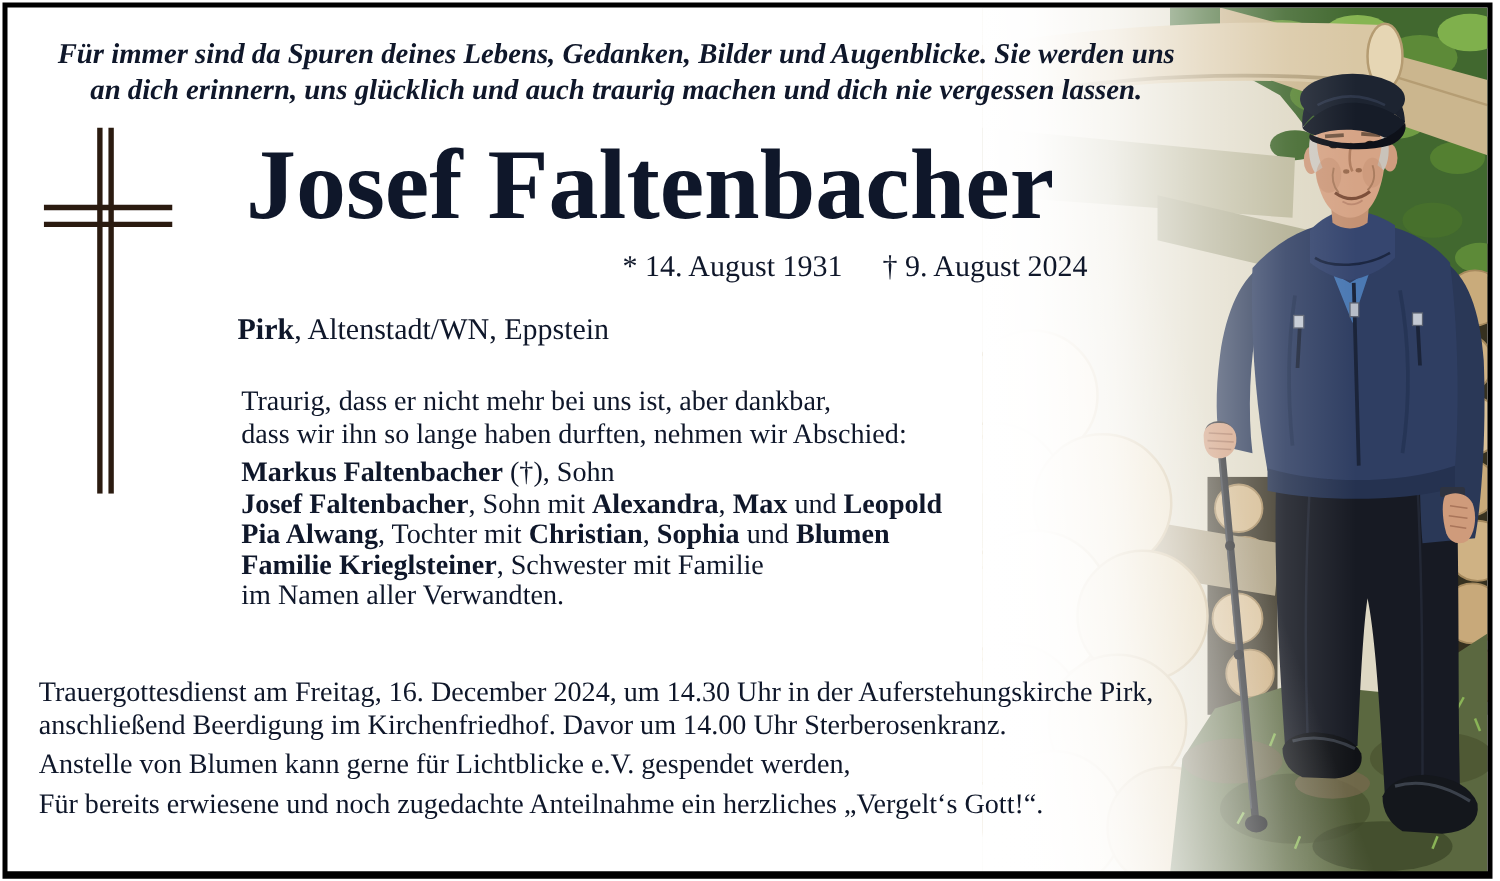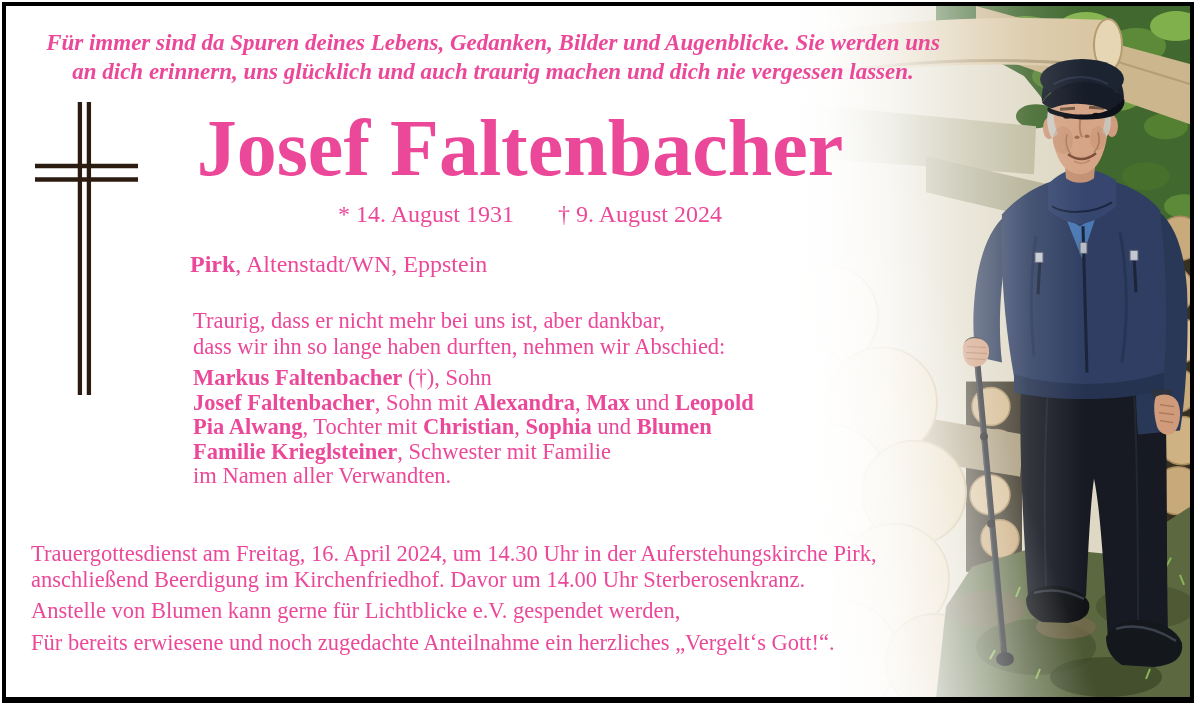--- a/index.html
+++ b/index.html
@@ -1,33 +1,33 @@
 <!DOCTYPE html>
 <html><head>
 <meta charset="utf-8">
 <style>
   html,body{margin:0;padding:0;background:#ffffff;}
   .page{position:relative;width:1200px;height:705px;background:#ffffff;overflow:hidden;
-        font-family:"Liberation Serif","DejaVu Serif",serif;color:#ec4899;}
+        font-family:"Liberation Serif","DejaVu Serif",serif;color:#0f172a;}
   .frame{position:absolute;left:2px;top:2px;width:1192px;height:701px;box-sizing:border-box;
          border:4px solid #000;border-bottom-width:6px;z-index:10;pointer-events:none;}
   .photo{position:absolute;left:786px;top:6px;width:404px;height:693px;z-index:1;}
   .photo svg{display:block;width:100%;height:100%;}
   .photo-fade{position:absolute;inset:0;z-index:2;
       background:linear-gradient(to right,#fff 0%,rgba(255,255,255,.97) 10%,rgba(255,255,255,.78) 26%,
                  rgba(255,255,255,.40) 44%,rgba(255,255,255,.12) 60%,rgba(255,255,255,0) 74%);}
   .photo-fade2{position:absolute;inset:0;z-index:2;
       background:linear-gradient(70deg,rgba(255,255,255,.92) 6%,rgba(255,255,255,.45) 24%,rgba(255,255,255,0) 48%);}
   .txt{position:absolute;z-index:5;}
   .quote{left:20px;top:28px;width:946px;text-align:center;font-style:italic;font-weight:bold;
          font-size:23px;line-height:29px;}
   .cross{left:35px;top:102px;width:103px;height:293px;}
   .name{left:150px;top:104px;width:740px;text-align:center;font-weight:bold;font-size:80px;
         line-height:88px;white-space:nowrap;}
-  .dates{left:190px;top:201px;width:680px;display:flex;justify-content:center;gap:44px;
+  .dates{left:190px;top:201px;width:680px;display:flex;justify-content:flex-end;gap:32px;
          font-size:24px;white-space:nowrap;}
   .places{left:190px;top:251px;width:680px;font-size:24px;white-space:nowrap;}
   .intro{left:193px;top:308px;font-size:22.5px;line-height:26px;white-space:nowrap;}
   .mourners{left:193px;top:366px;font-size:22.5px;line-height:24.5px;white-space:nowrap;}
   .announce{left:31px;top:541px;font-size:22.5px;line-height:25.5px;white-space:nowrap;}
   .announce .para{margin:0 0 6px 0;}
   b{font-weight:bold;}
 </style>
 </head>
 <body>
@@ -224,21 +224,21 @@
   <div class="txt mourners">
     <div><b>Markus Faltenbacher</b><span> (†), Sohn</span></div>
     <div><b>Josef Faltenbacher</b><span>, Sohn mit </span><b>Alexandra</b><span>, </span><b>Max</b><span> und </span><b>Leopold</b></div>
     <div><b>Pia Alwang</b><span>, Tochter mit </span><b>Christian</b><span>, </span><b>Sophia</b><span> und </span><b>Blumen</b></div>
     <div><b>Familie Krieglsteiner</b><span>, Schwester mit Familie</span></div>
     <div><span>im Namen aller Verwandten.</span></div>
   </div>
 
   <div class="txt announce">
     <div class="para">
-      <div>Trauergottesdienst am Freitag, 16. April 2024, um 14.30 Uhr in der Auferstehungskirche Pirk,</div>
+      <div>Trauergottesdienst am Freitag, 16. December 2024, um 14.30 Uhr in der Auferstehungskirche Pirk,</div>
       <div>anschließend Beerdigung im Kirchenfriedhof. Davor um 14.00 Uhr Sterberosenkranz.</div>
     </div>
     <div class="para">
       <div>Anstelle von Blumen kann gerne für Lichtblicke e.V. gespendet werden,</div>
     </div>
     <div class="para">Für bereits erwiesene und noch zugedachte Anteilnahme ein herzliches „Vergelt‘s Gott!“.</div>
   </div>
 
   <div class="frame"></div>
 </div>

